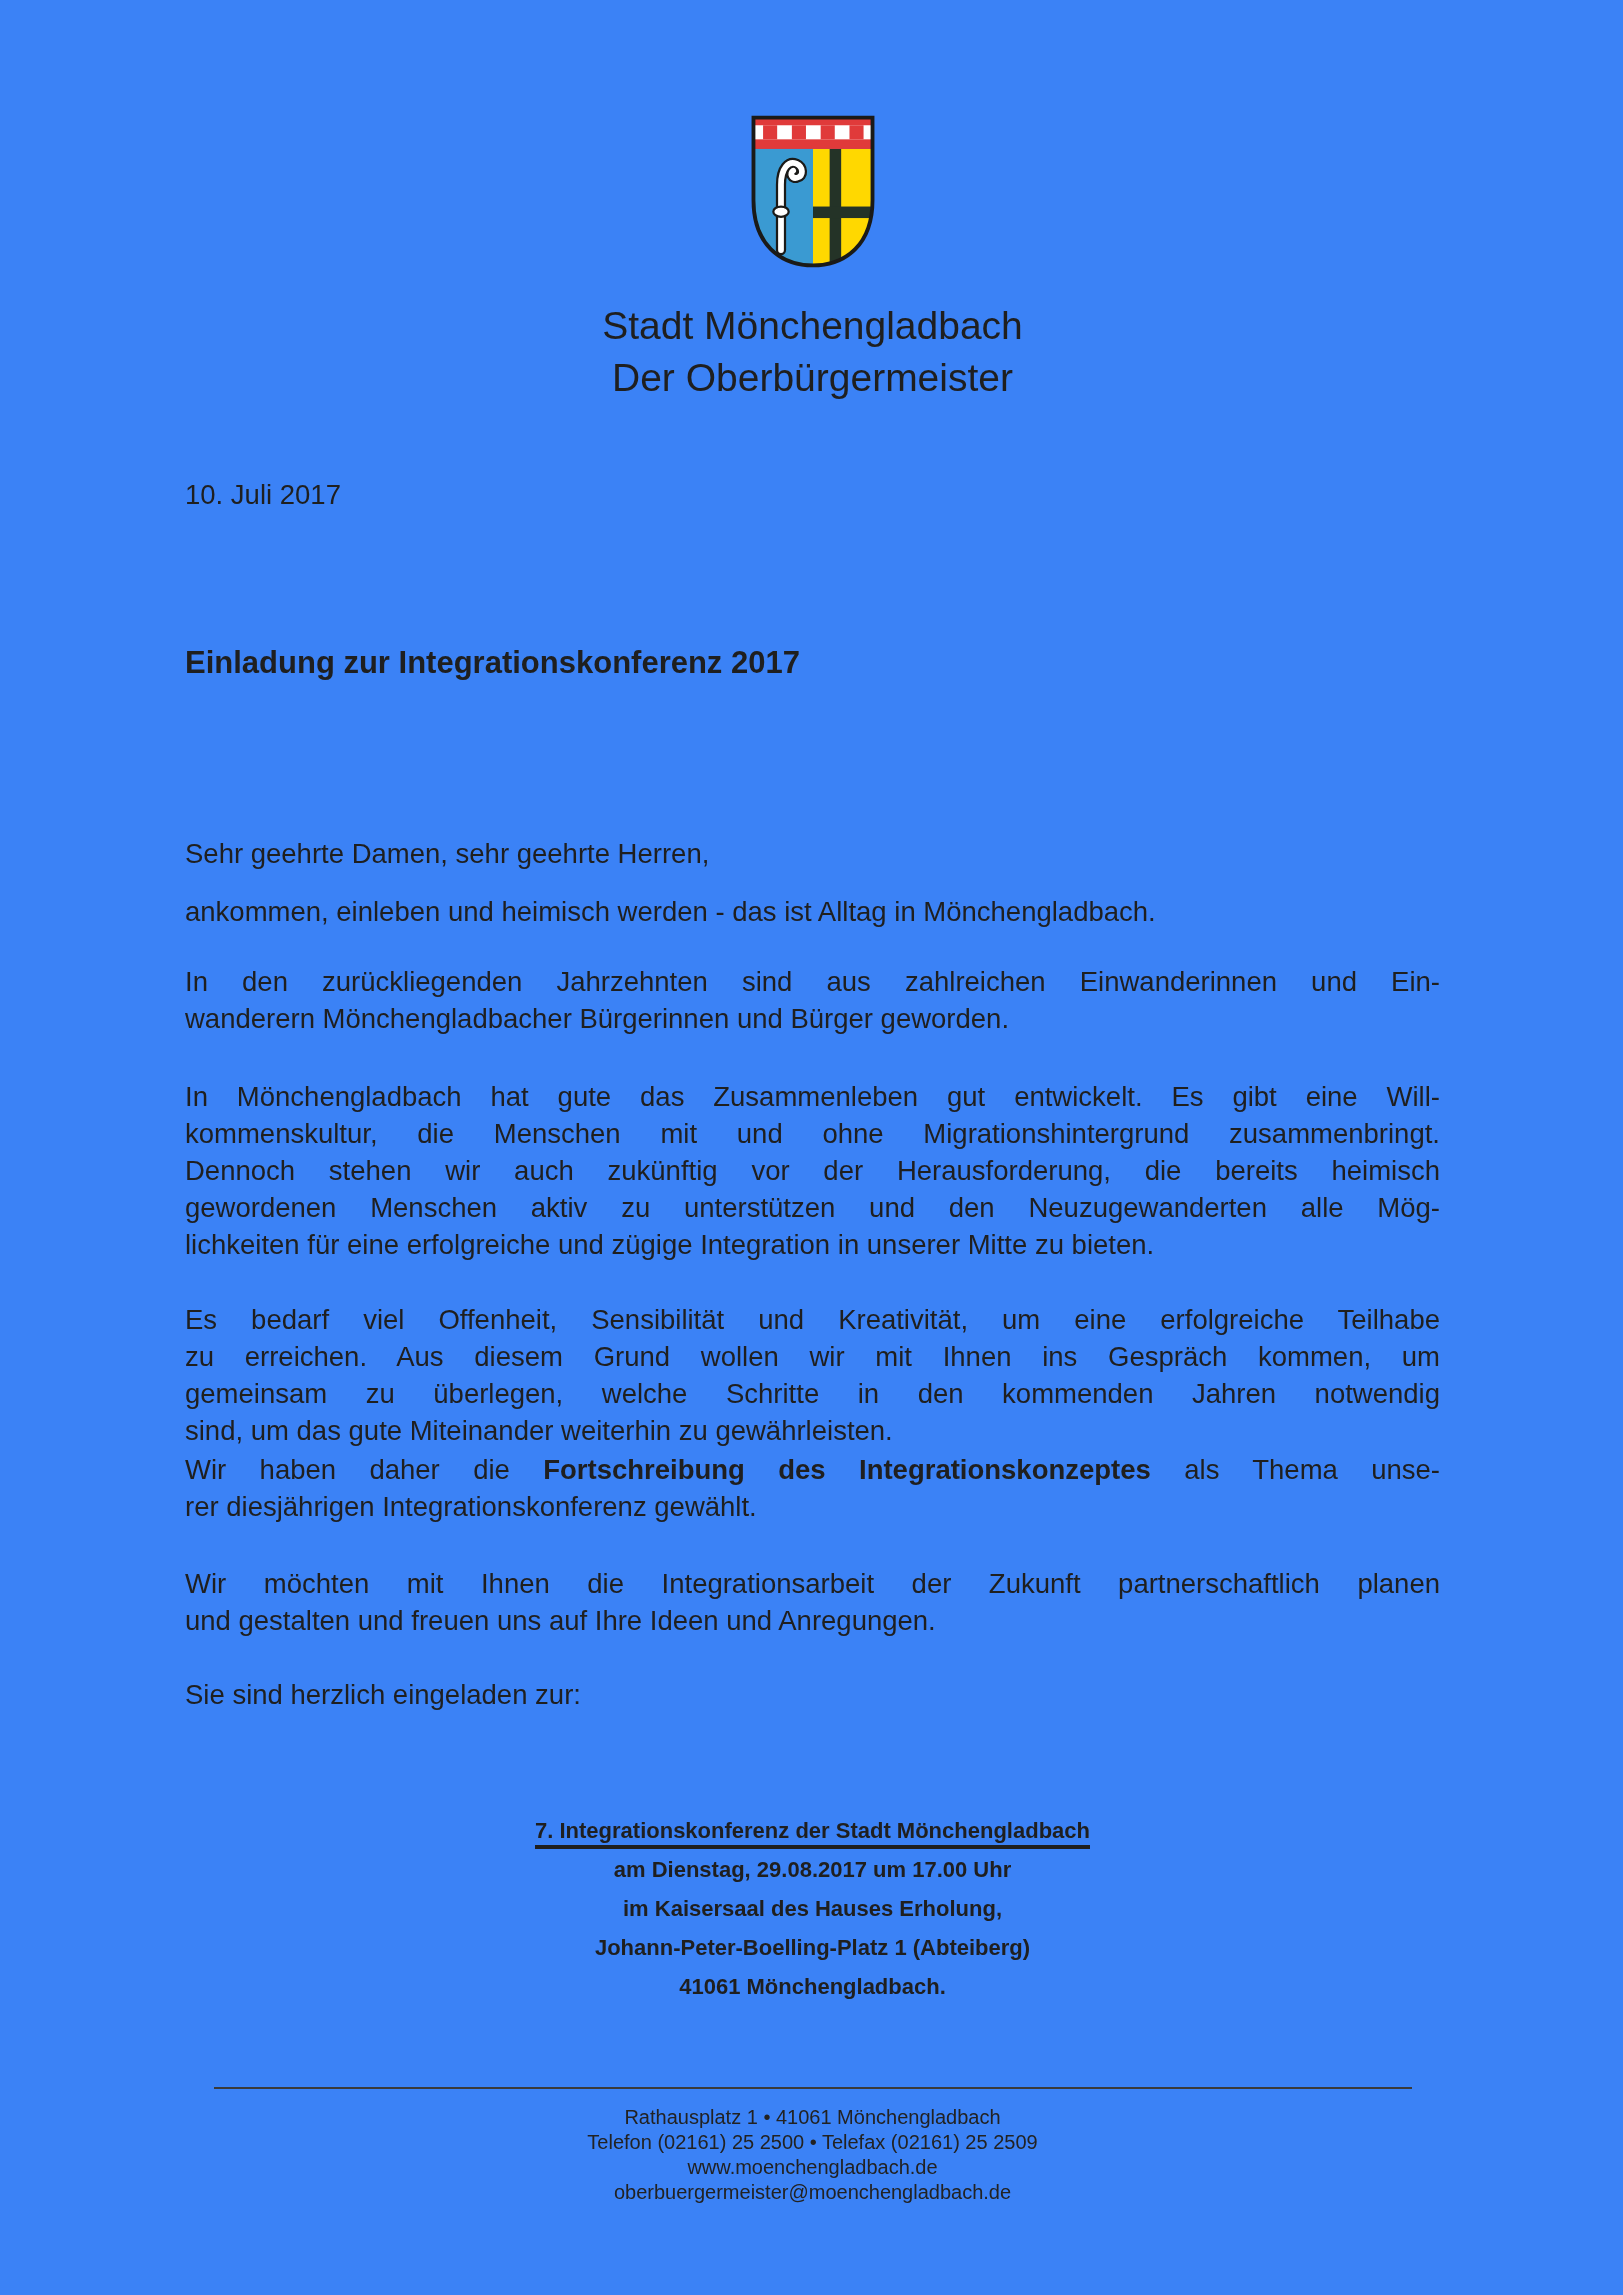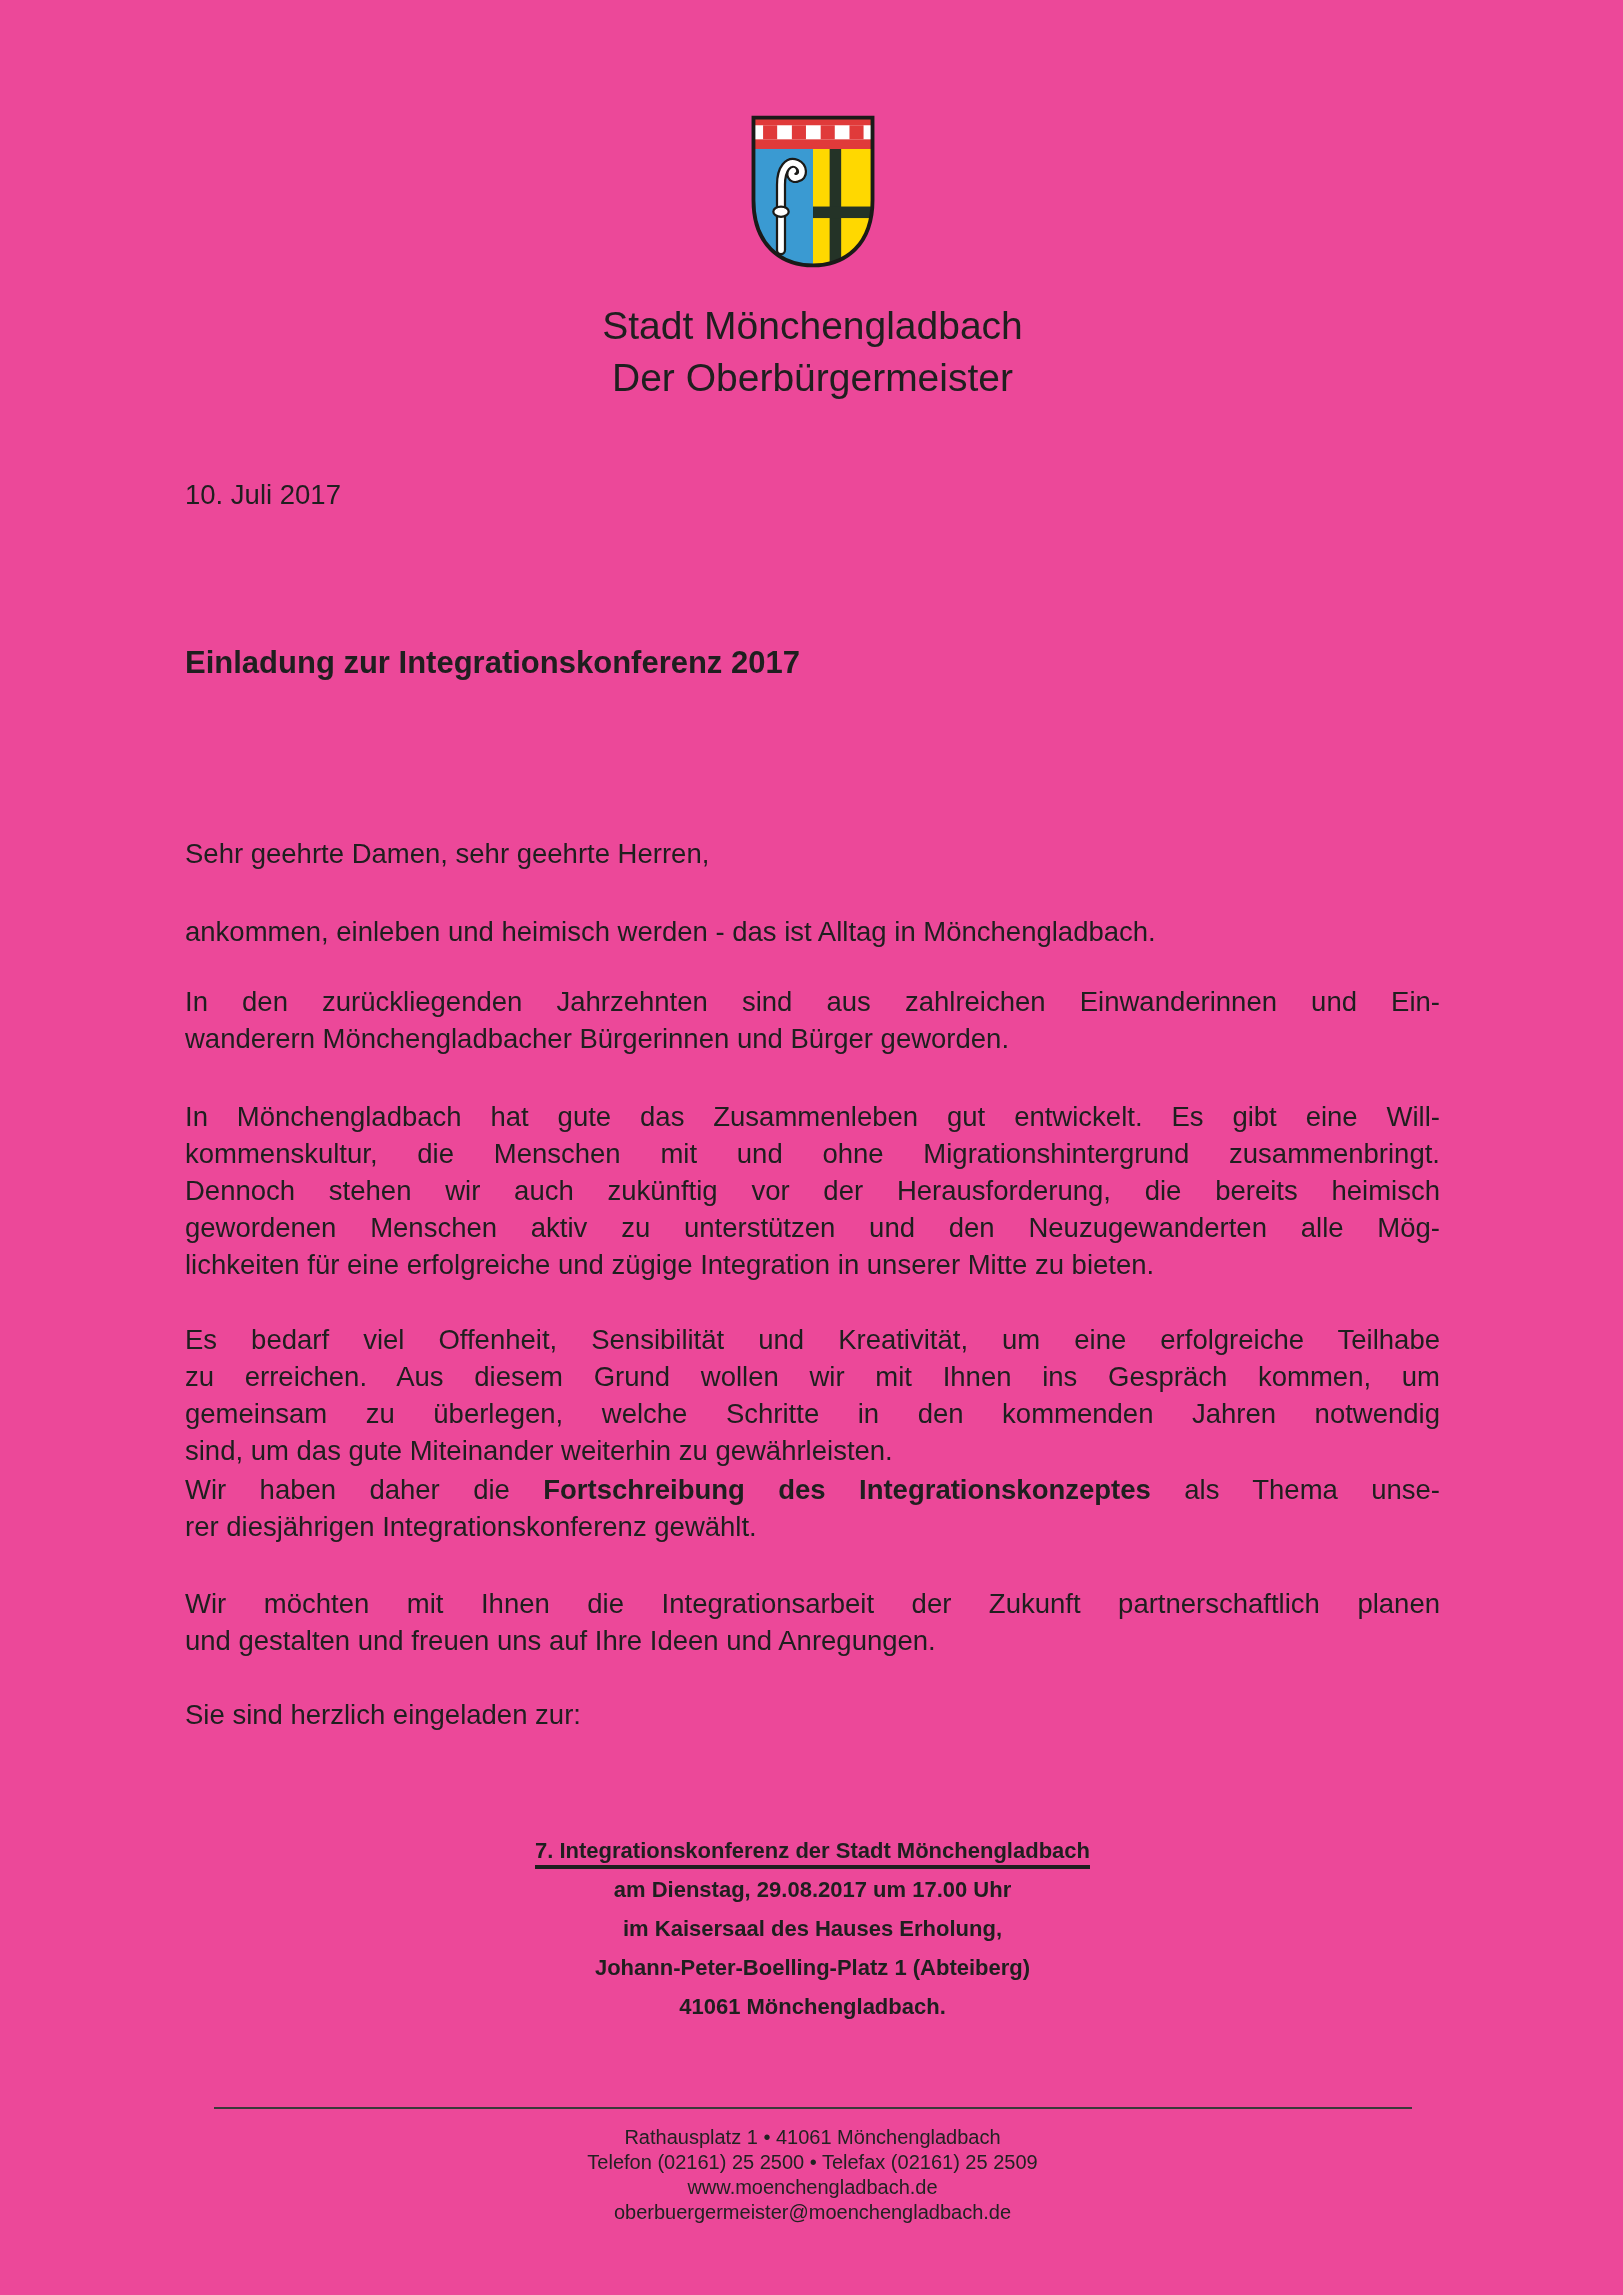--- a/index.html
+++ b/index.html
@@ -1,20 +1,20 @@
 <!DOCTYPE html>
 <html style="font-size:10.5px"><head>
 <meta charset="utf-8">
 <style>
   html,body{margin:0;padding:0;background:#e8e8e8;}
   .page{
     position:relative;
     width:1623px;height:2295px;
     margin:0 auto;
-    background:#ec4899;
+    background:#3b82f6;
     font-family:"Liberation Sans", sans-serif;
     color:#1f1f1f;
     overflow:hidden;
   }
   .content{padding:113px 183px 0 185px;}
   .crest{display:block;margin:0 auto;width:128px;height:157px;}
   .org{margin-top:29.5px;text-align:center;font-size:39px;line-height:52px;}
   .date-row{margin-top:72px;height:37px;line-height:37px;font-size:27.5px;text-align:left;padding-right:54px;}
   .subject{margin-top:131px;height:37px;line-height:37px;font-size:31px;font-weight:700;}
   #body-paragraphs{margin-top:154px;}
@@ -66,21 +66,21 @@
     </div>
 
     <div class="date-row">10. Juli 2017</div>
 
     <div class="subject">Einladung zur Integrationskonferenz 2017</div>
 
     <div id="body-paragraphs">
         <div class="para" style="margin-top: 15px;">
           <div class="line">Sehr geehrte Damen, sehr geehrte Herren,</div>
         </div>
-        <div class="para" style="margin-top: 41px;">
+        <div class="para" style="margin-top: 21px;">
           <div class="line">ankommen, einleben und heimisch werden - das ist Alltag in Mönchengladbach.</div>
         </div>
         <div class="para" style="margin-top: 33px;">
           <div class="line jl">In den zurückliegenden Jahrzehnten sind aus zahlreichen Einwanderinnen und Ein-</div>
           <div class="line">wanderern Mönchengladbacher Bürgerinnen und Bürger geworden.</div>
         </div>
         <div class="para" style="margin-top: 41px;">
           <div class="line jl">In Mönchengladbach hat gute das Zusammenleben gut entwickelt. Es gibt eine Will-</div>
           <div class="line jl">kommenskultur, die Menschen mit und ohne Migrationshintergrund zusammenbringt.</div>
           <div class="line jl">Dennoch stehen wir auch zukünftig vor der Herausforderung, die bereits heimisch</div>

